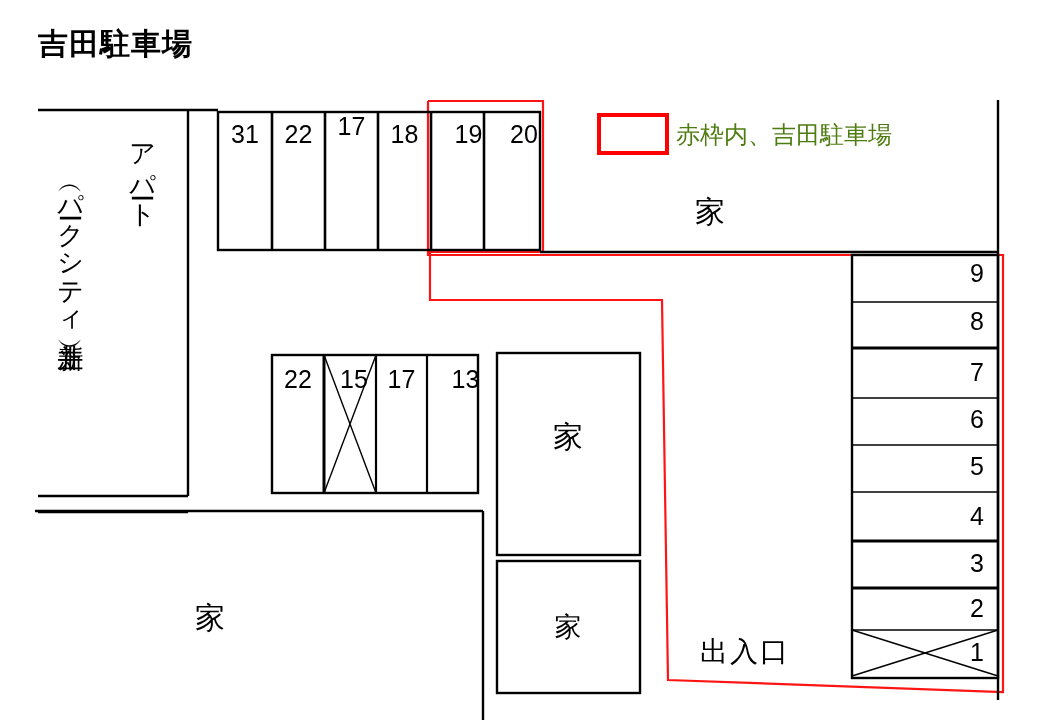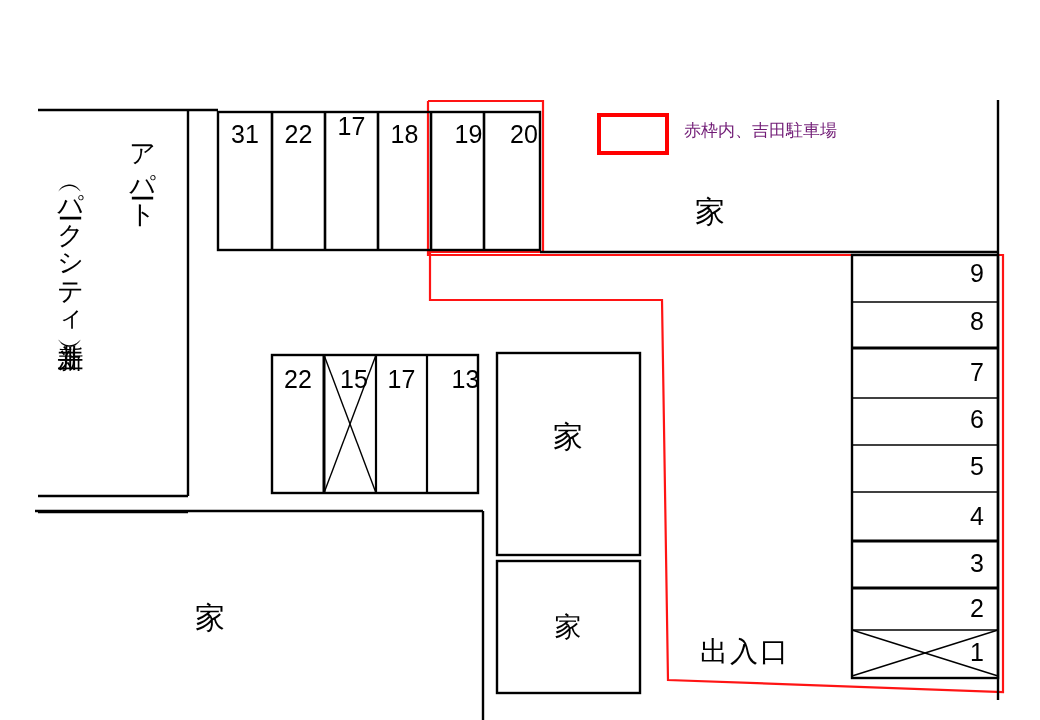--- a/index.html
+++ b/index.html
@@ -55,24 +55,23 @@
     text-align: center;
     white-space: nowrap;
   }
   .house-label.big {
     font-size: 30px;
   }
   .legend-text {
     position: absolute;
     left: 676px;
     top: 119px;
-    font-size: 17px;
-    color: #701a75;
-    white-space: nowrap;
-    margin-left: 8px;
+    font-size: 24px;
+    color: #4d7c0f;
+    white-space: nowrap;
   }
   .gate-label {
     position: absolute;
     left: 700px;
     top: 633px;
     font-size: 28px;
     color: #000000;
     letter-spacing: 2px;
     white-space: nowrap;
     font-family: Liberation Mono, monospace;
@@ -93,20 +92,21 @@
   #apt-name-2 {
     left: 58px;
     top: 176px;
   }
 </style>
 </head>
 <body>
 
 <div id="page">
 
+  <div class="title">吉田駐車場</div>
 
   <svg id="map-svg" viewBox="0 0 1040 720">
 
     <g>
       <polyline points="428,101 543,101 543,252 430,252 430,300 662,300 668,680 1003,692 1003,255 428,255 428,101" fill="none" stroke="#ff0000" stroke-width="2.2" stroke-linejoin="miter" opacity="0.92"></polyline>
     </g>
 
     <g>
       <line x1="38" y1="110" x2="218" y2="110" stroke="#000" stroke-width="2.4"></line>
       <line x1="188" y1="110" x2="188" y2="496" stroke="#000" stroke-width="2.4"></line>

